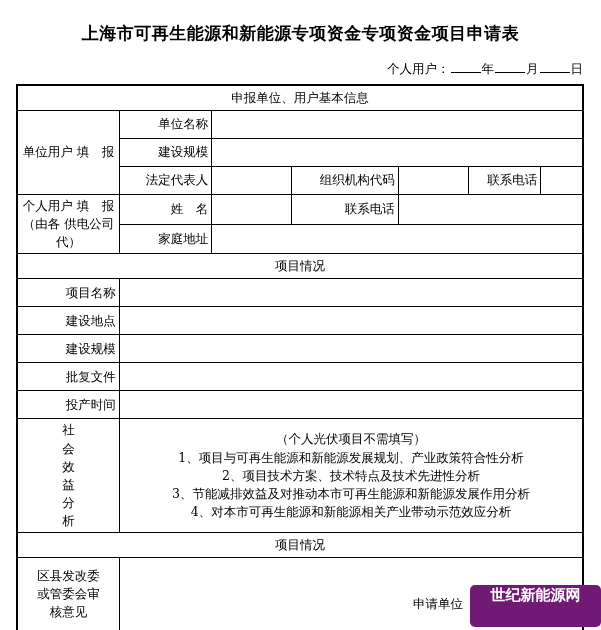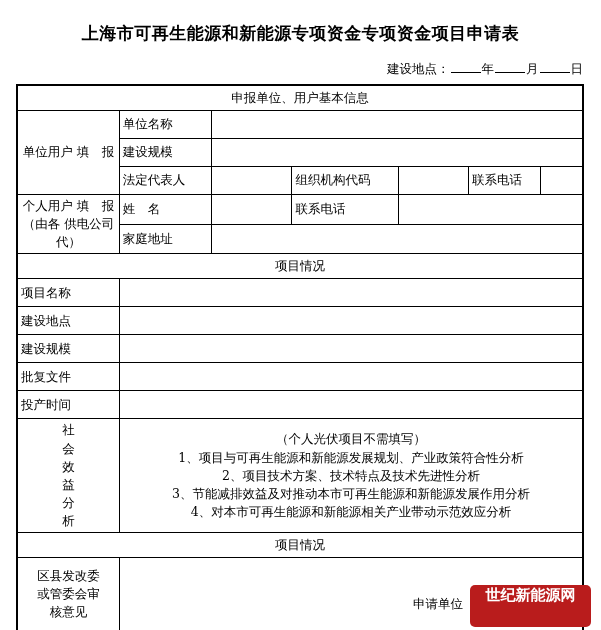--- a/index.html
+++ b/index.html
@@ -55,21 +55,21 @@
     font-size: 12.5px;
     padding: 2px 3px;
     vertical-align: middle;
     line-height: 1.45;
   }
   .band {
     text-align: center;
     height: 20px;
   }
   .rowlabel {
-    text-align: left;
+    text-align: right;
     height: 23px;
     white-space: nowrap;
   }
   .sidelabel {
     text-align: center;
     line-height: 1.5;
     margin-top: 48px;
   }
   .sidelabel-wrap {
     text-align: center;
@@ -106,24 +106,24 @@
     width: 601px;
     text-align: right;
     padding-right: 88px;
     box-sizing: border-box;
     font-size: 12.5px;
   }
   .watermark {
     position: absolute;
     left: 470px;
     top: 585px;
-    width: 121px;
+    width: 131px;
     height: 42px;
     background: linear-gradient(180deg, #5b82ad 0%, #4a7099 55%, #3f6displaystyle 100%);
-    background-color: #b91c1c;
+    background-color: #701a75;
     border-radius: 5px;
     overflow: hidden;
   }
   .wm-top {
     color: #ffffff;
     font-weight: bold;
     font-size: 15px;
     text-align: center;
     letter-spacing: 0px;
     padding-top: 1px;
@@ -141,21 +141,21 @@
   .wm-ne21 { color: #ffffff; font-weight: bold; }
   .wm-com { color: #dde6ef; font-weight: normal; }
 </style>
 </head>
 <body>
 
 <div class="page">
 
   <div class="form-title">上海市可再生能源和新能源专项资金专项资金项目申请表</div>
 
-  <div class="date-line"><span>建设地点：</span><span class="date-blank"></span><span>年</span><span class="date-blank"></span><span>月</span><span class="date-blank"></span><span>日</span></div>
+  <div class="date-line"><span>个人用户：</span><span class="date-blank"></span><span>年</span><span class="date-blank"></span><span>月</span><span class="date-blank"></span><span>日</span></div>
 
   <table class="form">
     <colgroup>
       <col style="width:102px">
       <col style="width:92px">
       <col style="width:80px">
       <col style="width:106px">
       <col style="width:70px">
       <col style="width:72px">
       <col style="width:42px">

